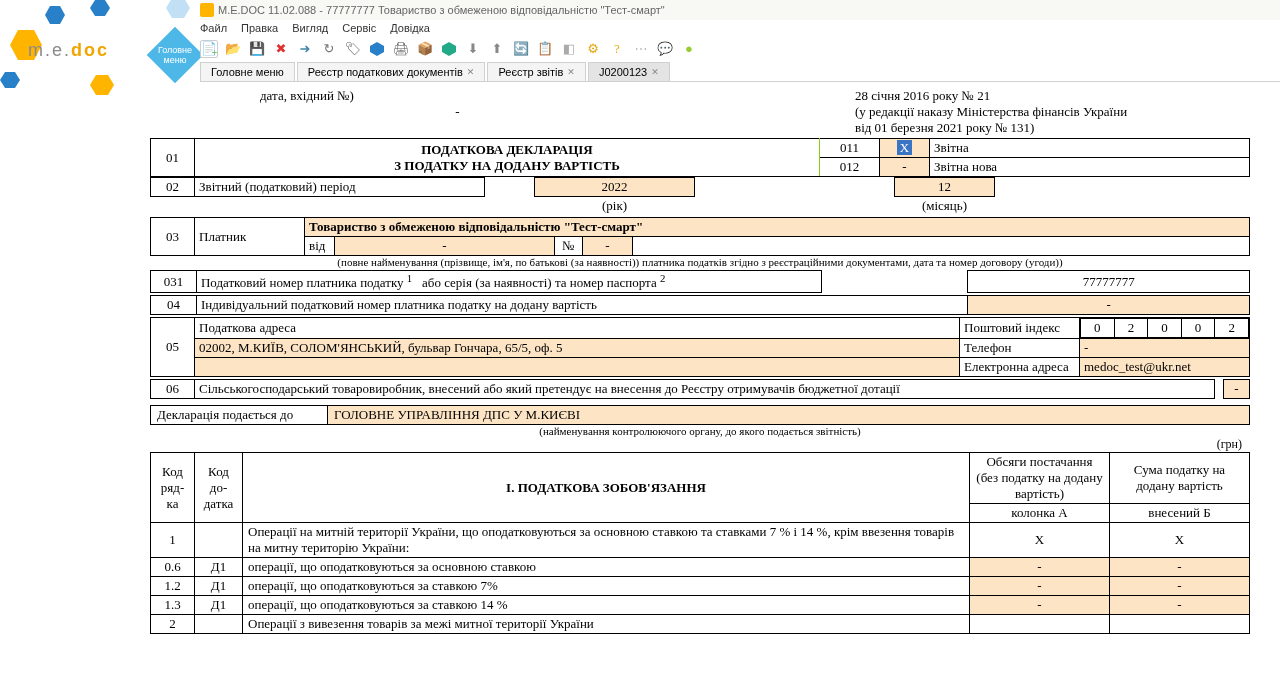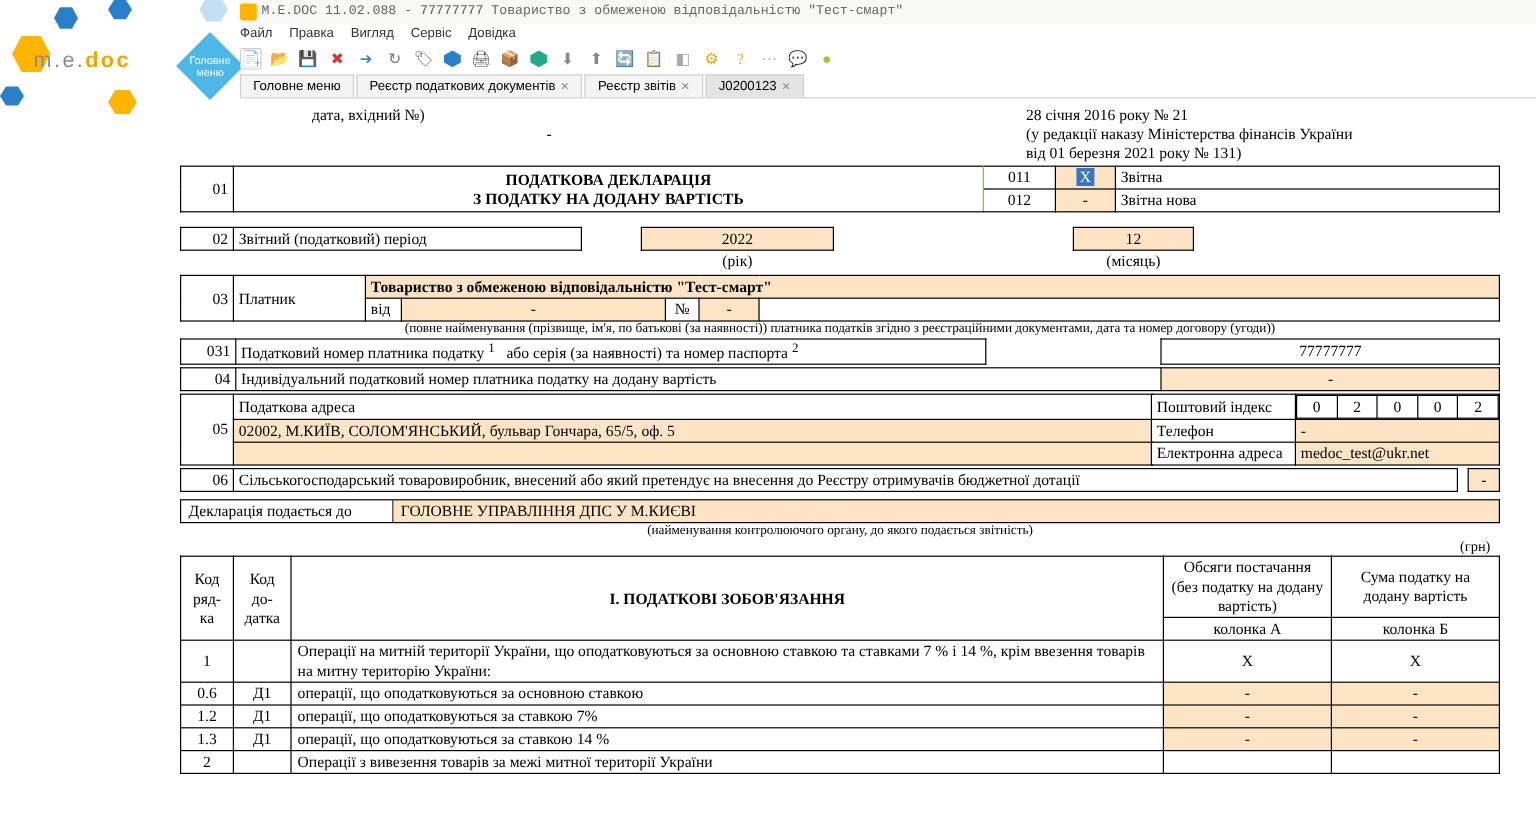--- a/index.html
+++ b/index.html
@@ -1,18 +1,18 @@
 <!DOCTYPE html>
 <html><head>
 <meta charset="utf-8">
 <style>
 *{box-sizing:border-box}
 body{margin:0;font-family:"Times New Roman",serif;font-size:12px;background:#fff}
 .app{width:1280px;height:685px;position:relative;overflow:hidden}
-.titlebar{display:flex;align-items:center;height:20px;background:#f8f8f4;font-family:Liberation Mono, monospace;font-size:11px;color:#666;padding-left:200px}
+.titlebar{display:flex;align-items:center;height:20px;background:#f8f8f4;font-family:Liberation Sans, sans-serif;font-size:11px;color:#666;padding-left:200px}
 .titlebar .icon{width:14px;height:14px;background:#ffb400;margin-right:4px;border-radius:2px}
 .menubar{display:flex;gap:14px;padding:2px 0 2px 200px;font-family:Tahoma,sans-serif;font-size:11px;color:#333}
 .menubar span{cursor:pointer}
 .logo{position:absolute;left:0;top:0;width:200px;height:100px;background:#fff}
 .logo svg{position:absolute}
 .logo .txt{position:absolute;left:28px;top:40px;font-family:Arial,sans-serif;font-size:18px;color:#8a8a8a;letter-spacing:2px}
 .logo .txt b{color:#f0a500}
 .toolbar{display:flex;gap:6px;padding:4px 0 4px 200px;align-items:center}
 .tb{width:18px;height:18px;border-radius:2px;display:flex;align-items:center;justify-content:center;font-size:13px}
 .tabbar{display:flex;padding:0 0 0 200px;border-bottom:1px solid #d0d0d0;font-family:Tahoma,sans-serif;font-size:11px}
@@ -22,21 +22,21 @@
 .mainmenu-tag{position:absolute;left:155px;top:35px;width:40px;height:40px;background:#4db8e8;transform:rotate(45deg);display:flex;align-items:center;justify-content:center}
 .mainmenu-tag span{transform:rotate(-45deg);color:#fff;font-size:9px;font-family:Tahoma,sans-serif;text-align:center}
 .doc{padding:6px 30px 0 150px;font-size:13px}
 .docrow{display:flex;align-items:flex-start}
 .left{flex:1}
 .right{flex:1}
 .doc table{border-collapse:collapse;width:100%}
 .doc td{border:1px solid #000;padding:1px 4px;vertical-align:middle;font-size:13px;height:18px}
 .nb td{border:none}
 .c{text-align:center}
-.num{width:44px;text-align:right}
+.num{width:44px;text-align:center}
 .peach{background:#fde4c4}
 .peach-sel{background:#fde4c4}
 .sel{background:#3a74c4;color:#fff}
 .bold{font-weight:bold}
 .small{font-size:11px}
 .head tr td{border:1px solid #000}
 .postidx td{width:28px;text-align:center;border:1px solid #000}
 .decl-to{display:flex;align-items:center}
 .decl-to .l{border:1px solid #000;padding:1px 6px}
 .decl-to .v{border:1px solid #000;border-left:none;padding:1px 6px;flex:1;color:#000;background:#fde4c4}
@@ -155,21 +155,21 @@
         <td style="width:320px">Звітна</td>
       </tr>
       <tr>
         <td class="c">012</td>
         <td class="c peach">-</td>
         <td>Звітна нова</td>
       </tr>
     </tbody>
       </table>
 
-    <table style="margin-top:12px">
+    <table style="margin-top:0">
       <tbody>
           <tr>
         <td class="num">02</td>
         <td style="width:290px">Звітний (податковий) період</td>
         <td style="border:none;width:50px"></td>
         <td class="c peach" style="width:160px">2022</td>
         <td style="border:none;width:200px"></td>
         <td class="c peach" style="width:100px">12</td>
         <td style="border:none"></td>
       </tr>
@@ -275,27 +275,27 @@
     </div>
     <div class="c small">(найменування контролюючого органу, до якого подається звітність)</div>
 
     <div class="grn">(грн)</div>
 
     <table class="obtable">
       <tbody>
           <tr>
         <td class="kr h" rowspan="2">Код ряд-ка</td>
         <td class="kd h" rowspan="2">Код до-датка</td>
-        <td class="h bold" rowspan="2">І. ПОДАТКОВІ ЗОБОВ'ЯЗАННЯ</td>
+        <td class="h bold" rowspan="2">І. ПОДАТКОВА ЗОБОВ'ЯЗАННЯ</td>
         <td class="colA h">Обсяги постачання (без податку на додану вартість)</td>
         <td class="colB h">Сума податку на додану вартість</td>
       </tr>
       <tr>
         <td class="colA h">колонка А</td>
-        <td class="colB h">колонка Б</td>
+        <td class="colB h">внесений Б</td>
       </tr>
       <tr>
         <td class="kr">1</td>
             <td class="kd"></td>
         <td>Операції на митній території України, що оподатковуються за основною ставкою та ставками 7 % і 14 %, крім ввезення товарів на митну територію України:</td>
         <td class="colA">Х</td>
             <td class="colB">Х</td>
       </tr>
       <tr>
         <td class="kr">0.6</td>

